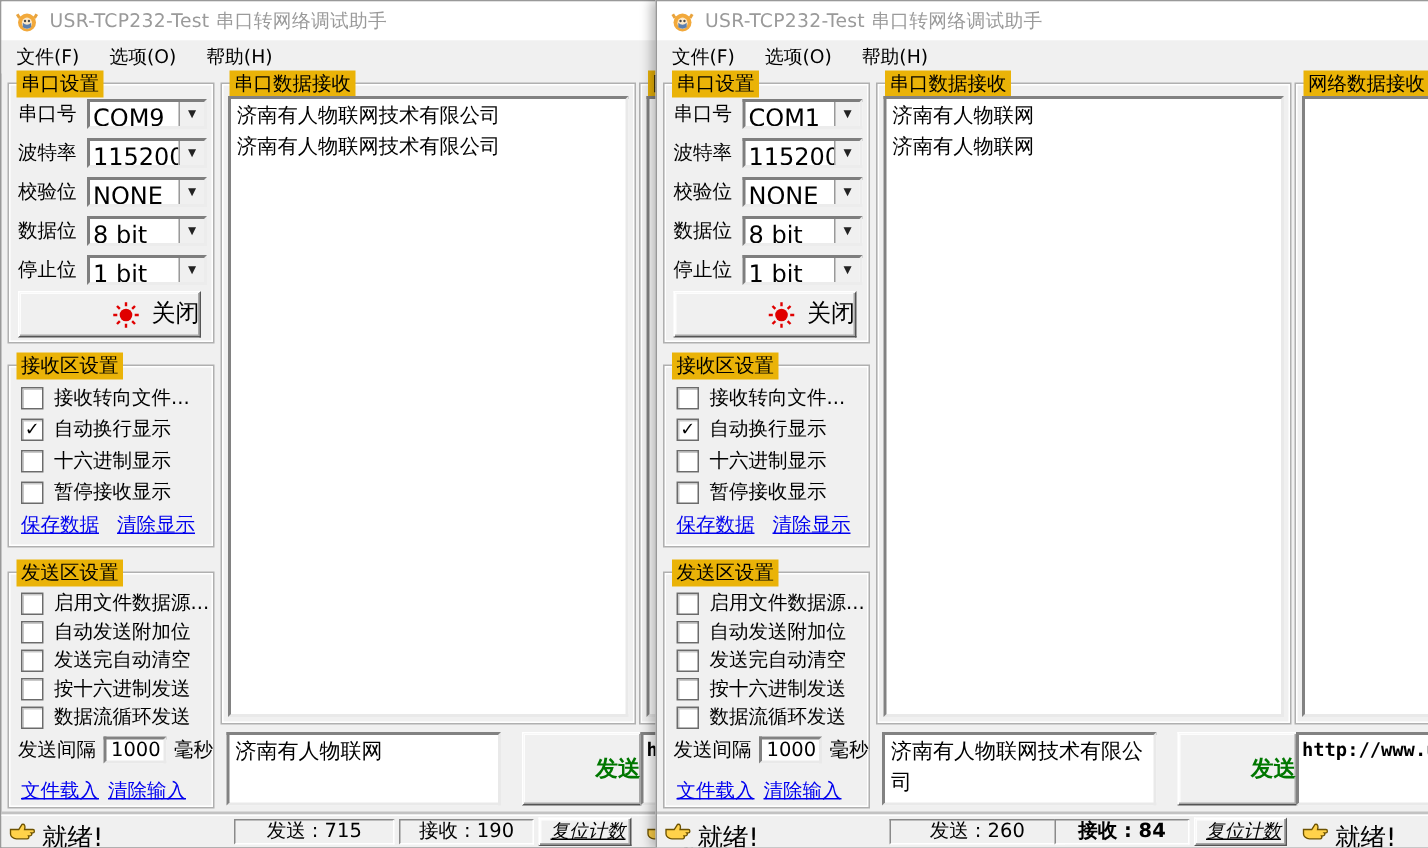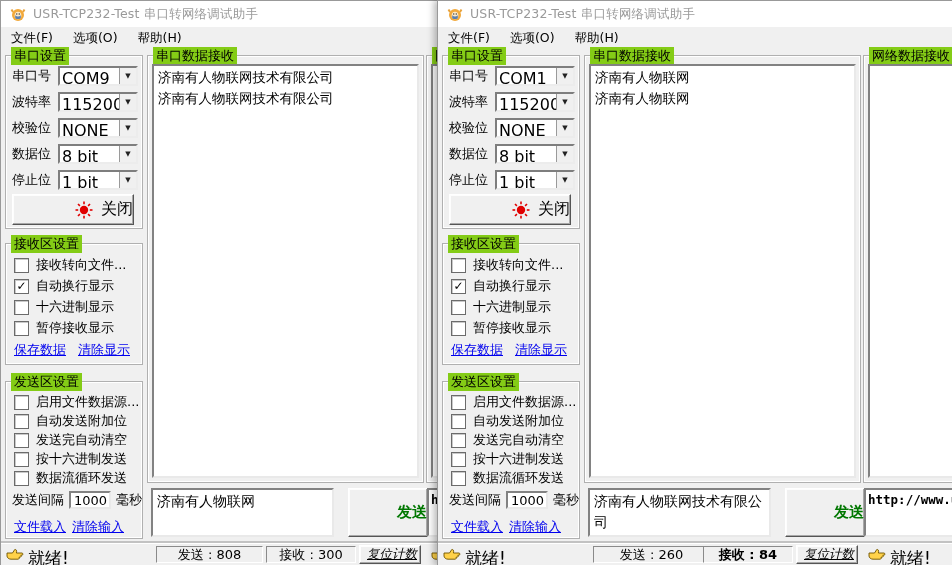--- a/index.html
+++ b/index.html
@@ -10,21 +10,21 @@
   .win0{left:0;z-index:1;}
   .win1{left:437px;z-index:2;box-shadow:-3px 0 7px rgba(0,0,0,.28);}
   .titlebar{position:absolute;left:0;top:0;right:0;height:26px;background:#ffffff;
             display:flex;align-items:center;padding-left:9px;gap:7px;}
   .apptitle{font-size:12.5px;color:#9a9a9a;letter-spacing:.2px;white-space:nowrap;}
   .menubar{position:absolute;left:0;top:26px;right:0;height:22px;background:#f0f0f0;
            display:flex;align-items:center;font-size:12.5px;}
   .menuitem{padding:2px 10px;white-space:nowrap;}
   .group{position:absolute;border:1px solid #b0b0b0;
          box-shadow:inset 1px 1px 0 #fff,inset -1px -1px 0 #fff;box-sizing:border-box;}
-  .gtitle{position:absolute;top:-9px;left:5px;background:#84cc16;padding:0 3px;font-size:13px;white-space:nowrap;}
+  .gtitle{position:absolute;top:-9px;left:5px;background:#eab308;padding:0 3px;font-size:13px;white-space:nowrap;}
   .sunken{background:#fff;border:2px solid;border-color:#828282 #e9e9e9 #e9e9e9 #828282;box-sizing:border-box;}
   .frow{position:absolute;display:flex;align-items:center;}
   .flabel{width:46px;font-size:13px;white-space:nowrap;}
   .combo{display:flex;width:80px;height:20px;background:#fff;border:2px solid;
          border-color:#7e7e7e #ececec #ececec #7e7e7e;box-sizing:border-box;}
   .combo-val{flex:1;font-size:16px;padding:1px 2px;white-space:nowrap;overflow:hidden;}
   .combo-btn{width:16px;background:#f0f0f0;border-left:1px solid #9a9a9a;display:flex;
              align-items:center;justify-content:center;font-size:7px;color:#222;}
   .raised{background:#f0f0f0;border:1px solid;border-color:#ffffff #555 #555 #ffffff;
           box-shadow:inset -1px -1px 0 #a8a8a8, inset 1px 1px 0 #fdfdfd;box-sizing:border-box;
@@ -213,22 +213,22 @@
       <div class="urltext">http://www.usr</div>
     </div>
 
     <div class="statusbar">
       <span class="handicon" style="left:5px;">
         <svg width="18" height="14" viewBox="0 0 18 14">
           <path d="M1 5 h5.5 l2.2-3.4 c1.6-.4 2.4.8 1.7 3.4 h5.6 c1.2 0 1.2 2.2 0 2.2 h-1.2 c.9.9.3 2-.8 2 h-1 c.6 1 .1 2-1 2 h-7 c-2.2 0 -4-1.6-4-3.2 z" fill="#ffd24a" stroke="#6d5200" stroke-width="0.9"></path>
         </svg>
       </span>
       <span class="ready" style="left:27px;">就绪!</span>
-      <span class="spanel" style="left:155px;width:107px;">发送 : 808</span>
-      <span class="spanel" style="left:265px;width:90px;">接收 : 300</span>
+      <span class="spanel" style="left:155px;width:107px;">发送 : 715</span>
+      <span class="spanel" style="left:265px;width:90px;">接收 : 190</span>
       <span class="raised resetbtn" style="left:358px;width:62px;">复位计数</span>
       <span class="handicon" style="left:430px;">
         <svg width="18" height="14" viewBox="0 0 18 14">
           <path d="M1 5 h5.5 l2.2-3.4 c1.6-.4 2.4.8 1.7 3.4 h5.6 c1.2 0 1.2 2.2 0 2.2 h-1.2 c.9.9.3 2-.8 2 h-1 c.6 1 .1 2-1 2 h-7 c-2.2 0 -4-1.6-4-3.2 z" fill="#ffd24a" stroke="#6d5200" stroke-width="0.9"></path>
         </svg>
       </span>
       <span class="ready" style="left:452px;">就绪!</span>
     </div>
 
   </div>

